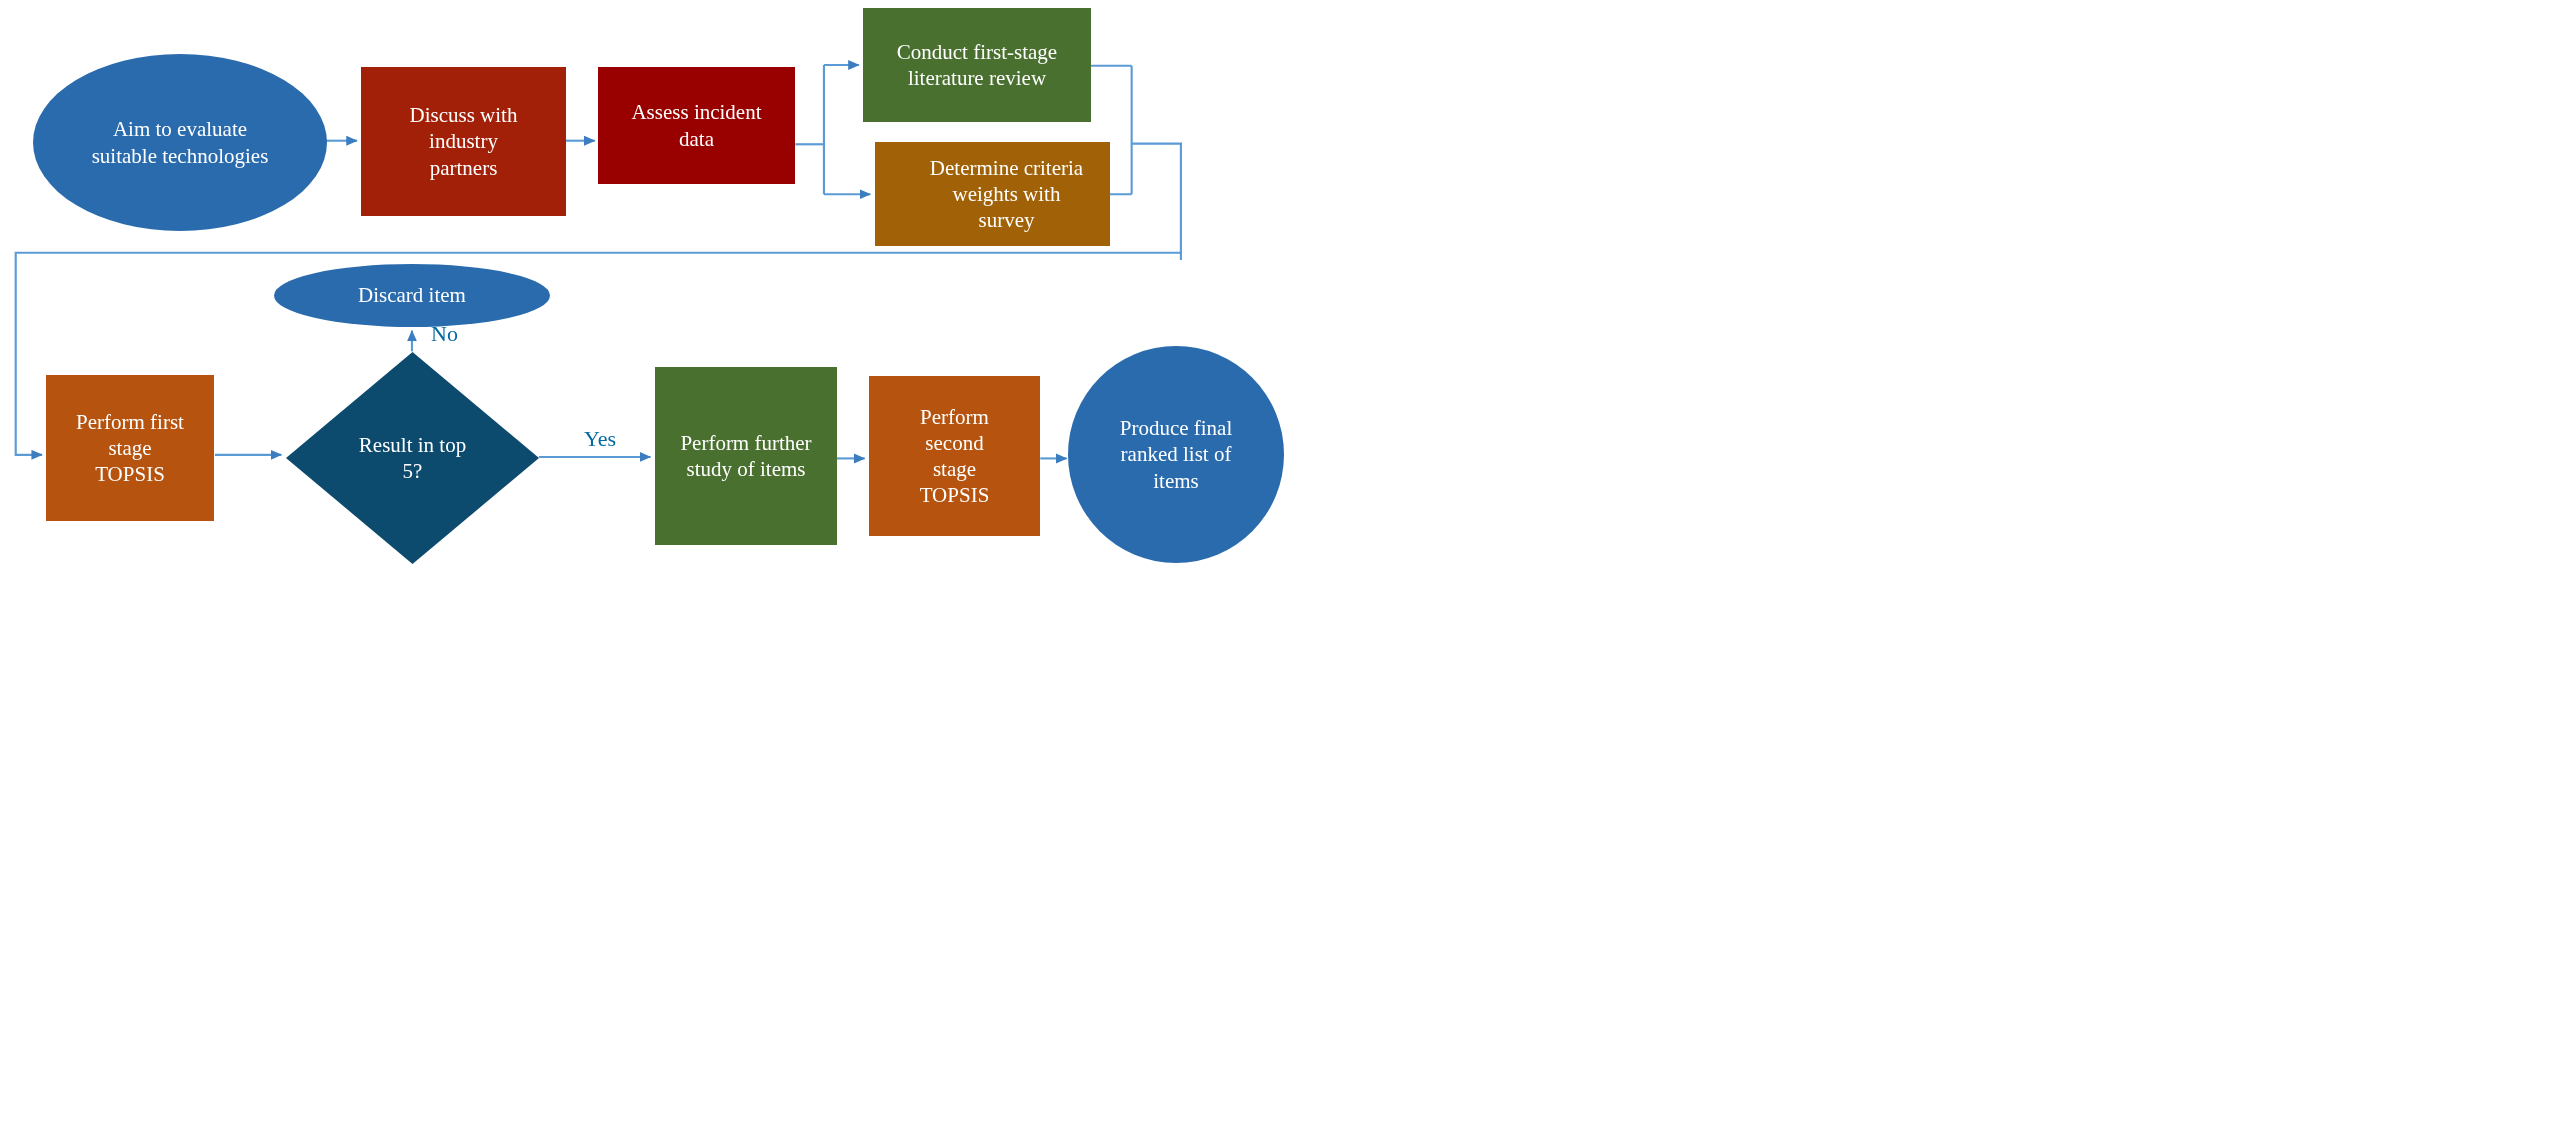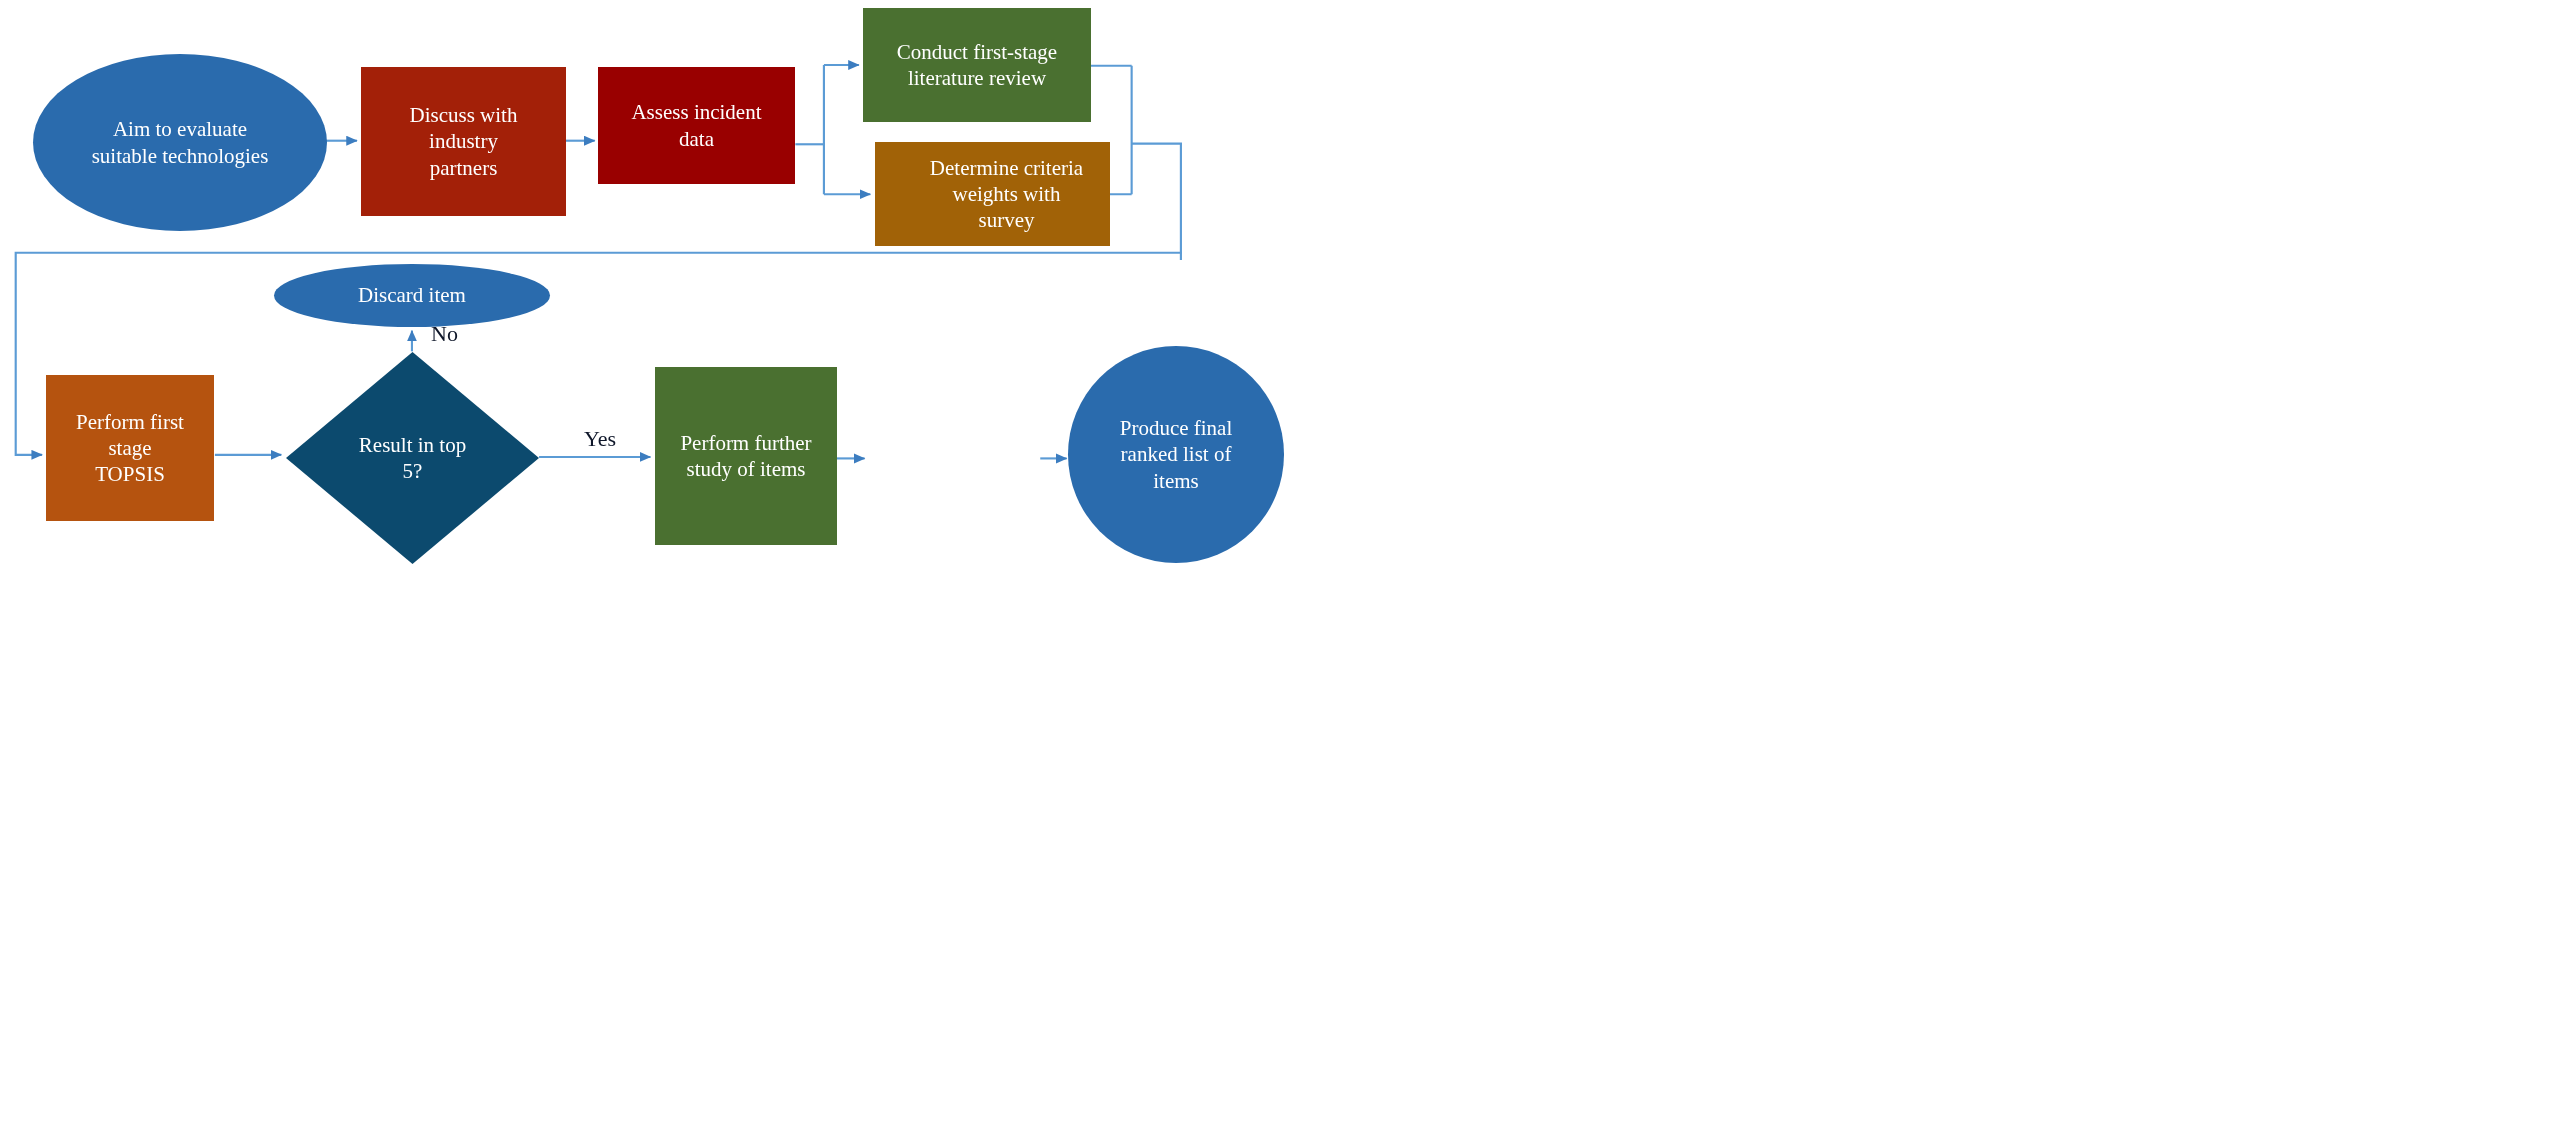--- a/index.html
+++ b/index.html
@@ -67,21 +67,21 @@
   .node-top5 .lbl      { max-width: 132px; }
   .node-study     { left: 655px;  top: 367px; width: 182px; height: 178px; }
   .node-study .lbl     { max-width: 143px; text-align: center; }
   .node-topsis2   { left: 869px; top: 376px; width: 171px; height: 160px; }
   .node-topsis2 .lbl   { max-width: 91px; }
   .node-final     { left: 1068px; top: 346px; width: 216px; height: 217px; }
   .node-final .lbl     { max-width: 116px; }
 
   .edge-label {
     position: absolute;
-    color: #0f172a;
+    color: #0369a1;
     font-size: 22px;
     font-family: "Liberation Serif", serif;
   }
   .label-no  { left: 431px; top: 321px; }
   .label-yes { left: 584px; top: 426px; }
 </style>
 </head>
 <body>
 
 <div class="stage">
@@ -141,20 +141,23 @@
   </div>
 
   <div class="node node-top5 shape-diamond fill-gray">
     <span class="lbl">Result in top 5?</span>
   </div>
 
   <div class="node node-study shape-rect fill-green">
     <span class="lbl">Perform further study of items</span>
   </div>
 
+  <div class="node node-topsis2 shape-rect fill-orange">
+    <span class="lbl">Perform second stage TOPSIS</span>
+  </div>
 
   <div class="node node-final shape-circle fill-blue">
     <span class="lbl">Produce final ranked list of items</span>
   </div>
 
   <div class="edge-label label-no">No</div>
   <div class="edge-label label-yes">Yes</div>
 
 </div>
 

